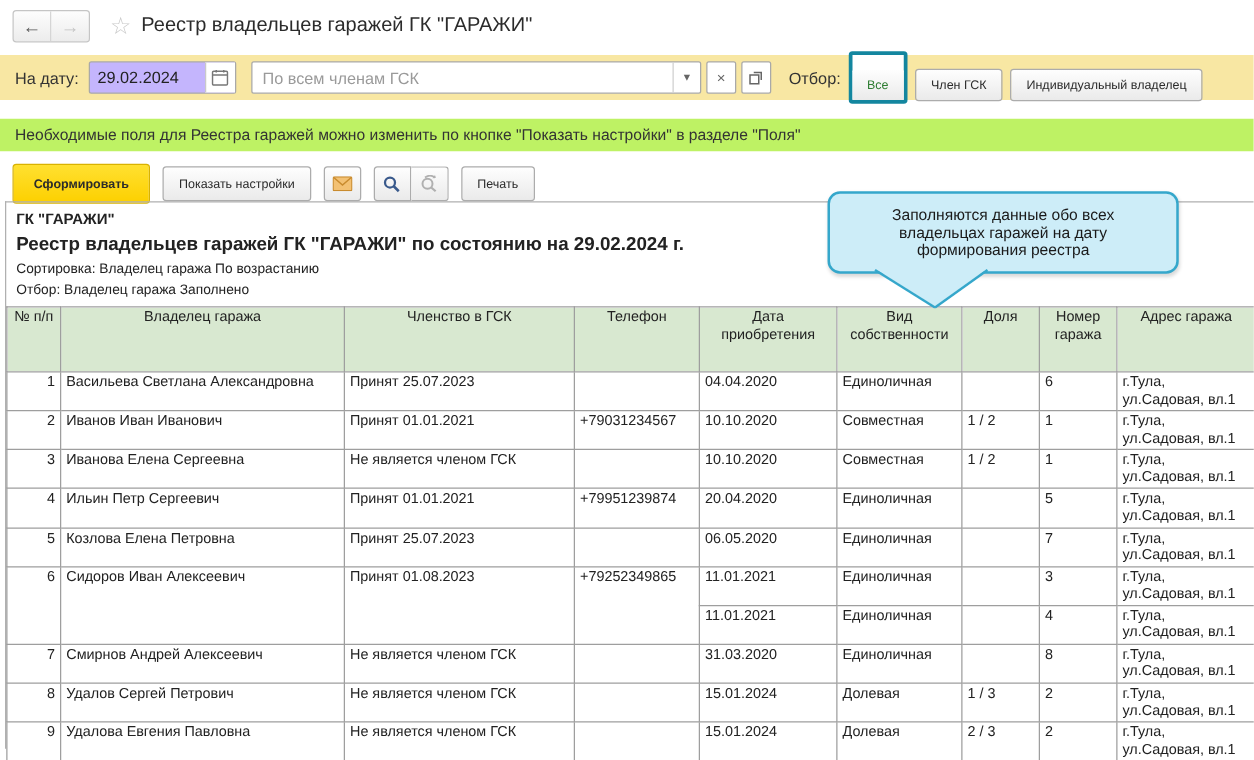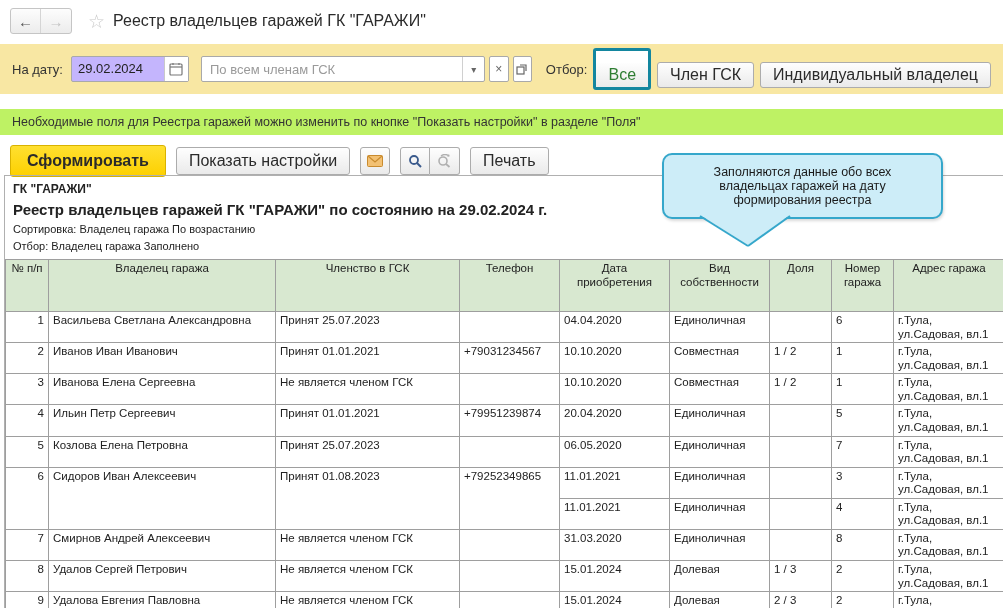--- a/index.html
+++ b/index.html
@@ -9,32 +9,32 @@
   
   .win-header { height:42px; display:flex; align-items:center; padding:0 10px; background:#fff; }
   .nav-group { display:flex; border:1px solid #c5c5c5; border-radius:3px; overflow:hidden; background:linear-gradient(#fdfdfd,#ececec); }
   .nav-btn { width:30px; height:24px; display:flex; align-items:center; justify-content:center; font-size:15px; cursor:pointer; }
   .nav-btn.back { color:#555; border-right:1px solid #d5d5d5; }
   .nav-btn.fwd { color:#c3c3c3; }
   .star { font-size:19px; color:#c9c9c9; margin:0 8px 0 16px; }
   .win-title { font-size:16px; color:#2b2b2b; }
 
   
-  .filter-bar { height:50px; background:#f8e7a3; display:flex; align-items:center; padding:0 12px; margin-top:2px; }
+  .filter-bar { height:36px; background:#f8e7a3; display:flex; align-items:center; padding:0 12px; margin-top:2px; }
   .lbl { font-size:13px; color:#333; white-space:nowrap; }
   .date-wrap { display:flex; height:26px; border:1px solid #a9a9a9; border-radius:2px; background:#c4b5fd; margin-left:8px; }
   .date-text { width:92px; padding:4px 6px; font-size:13px; }
   .cal-btn { width:24px; display:flex; align-items:center; justify-content:center; border-left:1px solid #c9c9c9; background:#fff; cursor:pointer; }
   .combo { display:flex; height:26px; border:1px solid #a9a9a9; border-radius:2px; background:#fff; margin-left:12px; width:360px; }
   .combo-text { flex:1; padding:5px 8px; font-size:13px; color:#9a9a9a; white-space:nowrap; overflow:hidden; }
   .combo-dd { width:22px; display:flex; align-items:center; justify-content:center; color:#666; font-size:10px; border-left:1px solid #d0d0d0; cursor:pointer; }
   .mini-btn { width:24px; height:26px; margin-left:4px; border:1px solid #a9a9a9; border-radius:2px; background:#fff; display:flex; align-items:center; justify-content:center; color:#666; font-size:12px; cursor:pointer; }
   .otbor-lbl { margin-left:14px; }
   .hl-frame { border:3px solid #13869f; border-radius:3px; margin-left:6px; padding:0; background:#fff; }
-  .btn { height:26px; border:1px solid #acacac; border-radius:3px; background:linear-gradient(#fefefe,#eaeaea); font-size:16px; color:#2b2b2b; padding:0 12px; display:inline-flex; align-items:center; cursor:pointer; white-space:nowrap;margin-top:12px; }
+  .btn { height:26px; border:1px solid #acacac; border-radius:3px; background:linear-gradient(#fefefe,#eaeaea); font-size:10px; color:#2b2b2b; padding:0 12px; display:inline-flex; align-items:center; cursor:pointer; white-space:nowrap;margin-top:12px; }
   .btn.all { border:none; border-radius:1px; color:#2e7d32; height:24px; }
   .btn.seg { margin-left:6px; }
 
   
   .info-bar { height:26px; background:#bef264; display:flex; align-items:center; padding:0 12px; margin-top:15px; font-size:12.5px; color:#333; }
 
   
   .toolbar { height:40px; display:flex; align-items:center; padding:0 10px; gap:10px; }
   .btn.primary { background:linear-gradient(#ffe030,#fdd000); border-color:#d9b200; font-weight:bold; padding:0 16px; height:32px; }
   .btn.tool { height:28px; }

